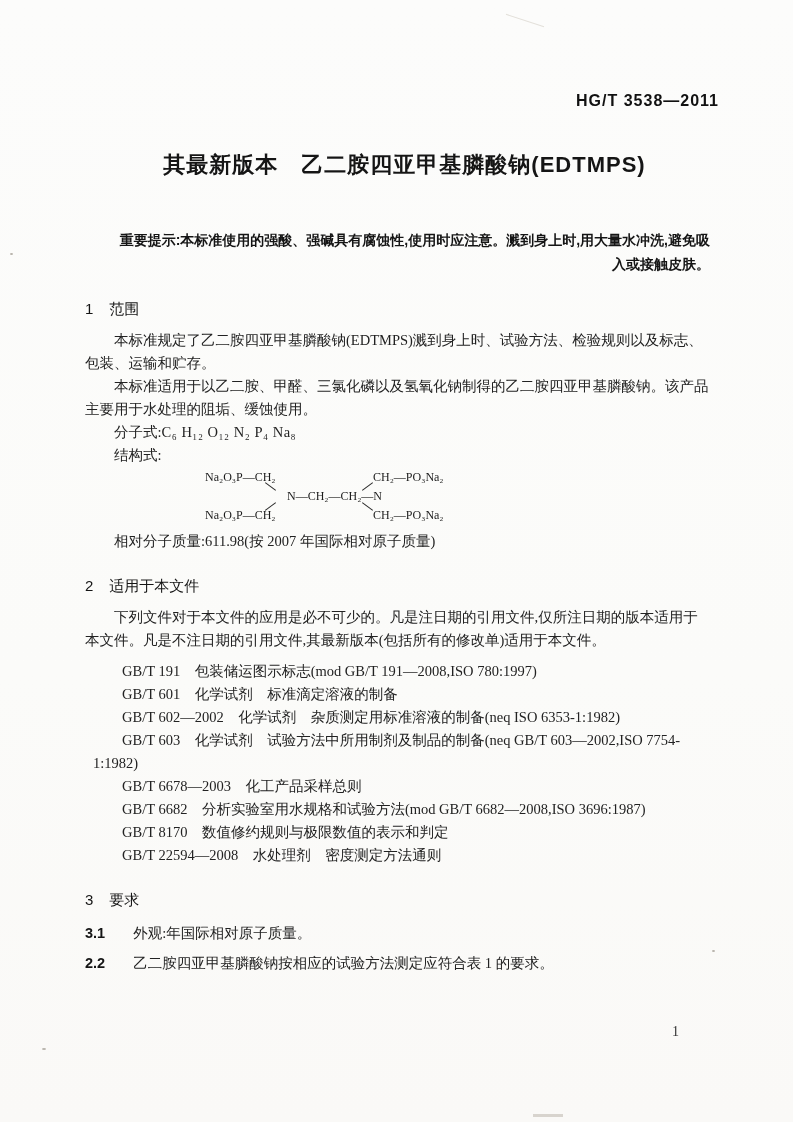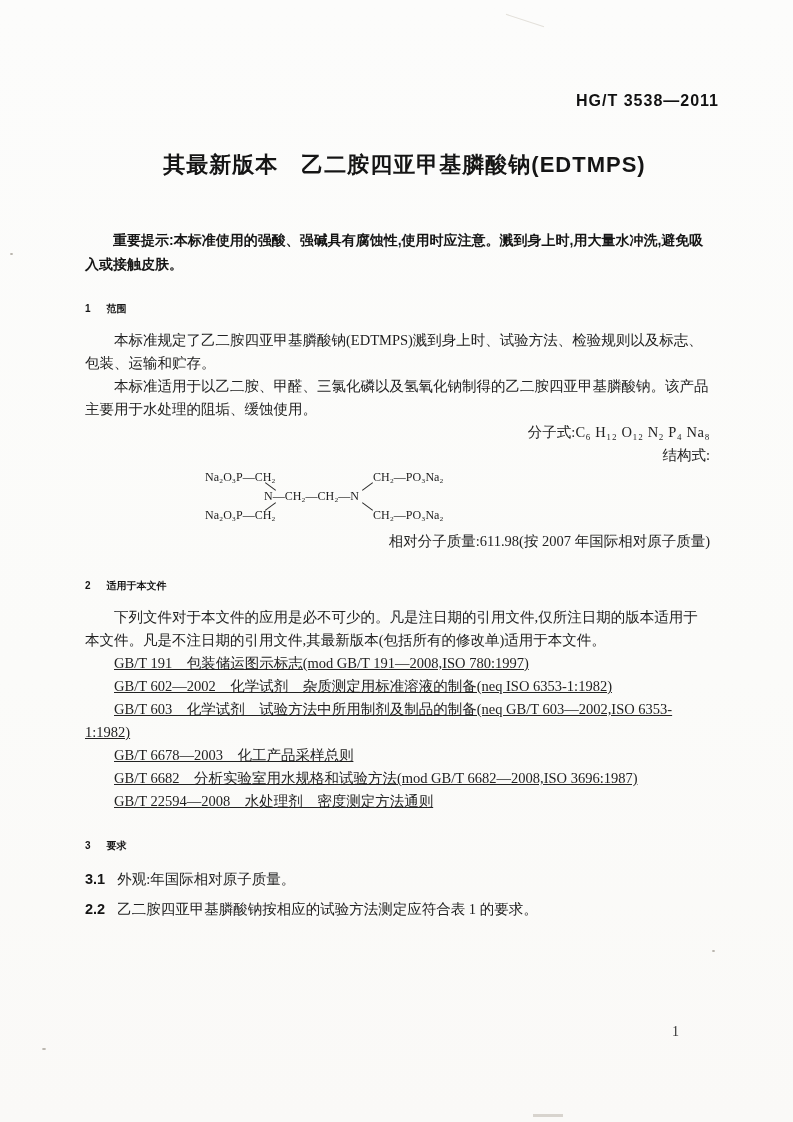--- a/index.html
+++ b/index.html
@@ -36,54 +36,54 @@
     font-weight:bold;font-size:22px;letter-spacing:1px;color:#151515;
   }
   .content{
     position:absolute;left:85px;top:208px;width:625px;
     font-size:14.5px;line-height:23px;color:#222;
   }
   .notice{
     font-weight:bold;text-indent:2em;color:#151515;
     padding-top:6px;
     font-family:"Liberation Sans","DejaVu Sans",sans-serif;
-    font-size:14px;line-height:24px;
+    font-size:14px;line-height:24px;text-align:right;
   }
   .sec-heading{
     font-family:"Liberation Sans","DejaVu Sans",sans-serif;
-    font-weight:bold;font-size:10px;color:#151515;
+    font-weight:normal;font-size:15px;color:#151515;
     margin:23px 0 10px 0;line-height:20px;
   }
   .sec-heading .num{margin-right:16px;}
   .para{text-indent:2em;margin:0;}
-  .formula-line{text-indent:2em;margin:0;text-align:right;}
+  .formula-line{text-indent:2em;margin:0;}
   .formula-line .chem{letter-spacing:0.5px;}
   .structure{
     position:relative;margin:3px 0 4px 120px;
     width:260px;height:56px;
     font-size:12px;line-height:14px;color:#1b1b1b;
     font-family:"Liberation Serif","DejaVu Serif",serif;
   }
   .structure .frag{position:absolute;white-space:nowrap;}
   .frag.tl{left:0;top:0;}
   .frag.bl{left:0;top:38px;}
-  .frag.mid{left:59px;top:19px;}
+  .frag.mid{left:82px;top:19px;}
   .frag.tr{left:168px;top:0;}
   .frag.br{left:168px;top:38px;}
   .bond{position:absolute;width:13px;height:1px;background:#2a2a2a;}
   .bond.lt{left:59px;top:16px;transform:rotate(36deg);}
   .bond.lb{left:59px;top:36px;transform:rotate(-36deg);}
   .bond.rt{left:156px;top:16px;transform:rotate(-36deg);}
   .bond.rb{left:156px;top:36px;transform:rotate(36deg);}
-  .refs{margin:0;text-decoration:underline;}
+  .refs{margin:8px;}
   .ref{text-indent:2em;}
   .item{margin:0 0 4px 0;line-height:26px;}
   .item .inum{
     font-family:"Liberation Sans","DejaVu Sans",sans-serif;
-    font-weight:bold;margin-right:12px;color:#151515;
+    font-weight:bold;margin-right:28px;color:#151515;
   }
   .page-number{
     position:absolute;left:672px;top:1024px;
     font-size:14px;color:#333;
   }
 </style>
 </head>
 <body>
 
 <div class="page">
@@ -128,24 +128,26 @@
     <p class="formula-line">相对分子质量:611.98(按 2007 年国际相对原子质量)</p>
 
     <div class="sec-heading">
       <span class="num">2</span><span>适用于本文件</span>
     </div>
 
     <p class="para">下列文件对于本文件的应用是必不可少的。凡是注日期的引用文件,仅所注日期的版本适用于本文件。凡是不注日期的引用文件,其最新版本(包括所有的修改单)适用于本文件。</p>
 
     <div class="refs">
       <div class="ref">GB/T 191　包装储运图示标志(mod GB/T 191—2008,ISO 780:1997)</div>
+      <div class="ref">GB/T 601　化学试剂　标准滴定溶液的制备</div>
       <div class="ref">GB/T 602—2002　化学试剂　杂质测定用标准溶液的制备(neq ISO 6353-1:1982)</div>
-      <div class="ref">GB/T 603　化学试剂　试验方法中所用制剂及制品的制备(neq GB/T 603—2002,ISO 6353-1:1982)</div>
+      <div class="ref">GB/T 603　化学试剂　试验方法中所用制剂及制品的制备(neq GB/T 603—2002,ISO 7754-1:1982)</div>
       <div class="ref">GB/T 6678—2003　化工产品采样总则</div>
       <div class="ref">GB/T 6682　分析实验室用水规格和试验方法(mod GB/T 6682—2008,ISO 3696:1987)</div>
+      <div class="ref">GB/T 8170　数值修约规则与极限数值的表示和判定</div>
       <div class="ref">GB/T 22594—2008　水处理剂　密度测定方法通则</div>
     </div>
 
     <div class="sec-heading">
       <span class="num">3</span><span>要求</span>
     </div>
 
     <p class="item"><span class="inum">3.1</span><span>外观:年国际相对原子质量。</span></p>
     <p class="item"><span class="inum">2.2</span><span>乙二胺四亚甲基膦酸钠按相应的试验方法测定应符合表 1 的要求。</span></p>
 

